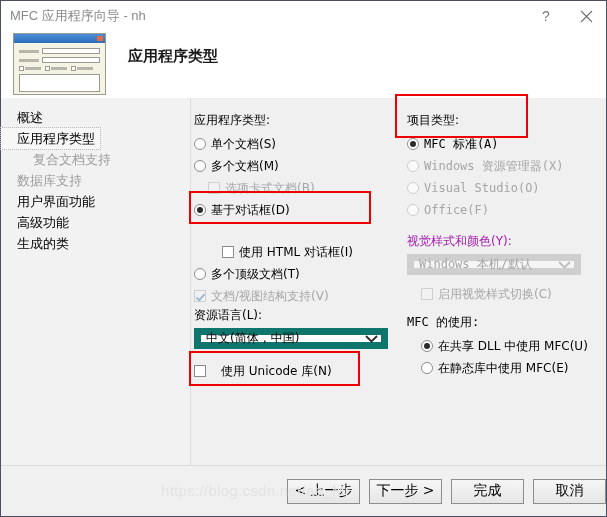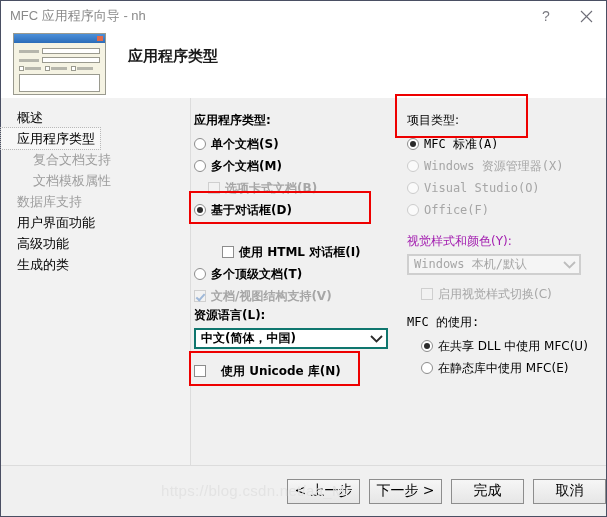--- a/index.html
+++ b/index.html
@@ -81,21 +81,21 @@
   .nav-item.indent{padding-left:32px;}
   .nav-item.disabled{color:#9d9d9d;}
   .nav-item.selected{
     background:#f7f7f7;display:inline-block;
     padding-left:16px;padding-right:5px;margin-left:0;
     outline:1px dotted #b9b9b9;
   }
   .nav-sel-wrap{padding-left:0;}
   
   .content{flex:1 1 auto;display:flex;position:relative;}
-  .col-left{width:210px;flex:0 0 210px;padding:14px 0 0 3px;box-sizing:border-box;position:relative;font-weight:bold;}
+  .col-left{width:210px;flex:0 0 210px;padding:14px 0 0 3px;box-sizing:border-box;position:relative;}
   .col-right{flex:1 1 auto;padding:14px 0 0 6px;box-sizing:border-box;position:relative;}
   .grp-label{
     font-size:12px;color:#000;margin-bottom:4px;white-space:nowrap;
     font-family:"DejaVu Sans",sans-serif;
   }
   .grp-label.disabled{color:#a21caf;}
   .opt{
     display:flex;align-items:center;gap:5px;
     height:22px;white-space:nowrap;font-size:12px;
     font-family:"DejaVu Sans",sans-serif;
@@ -116,21 +116,21 @@
   .cbox{
     width:12px;height:12px;border:1px solid #8d8d8d;background:#fff;
     box-sizing:border-box;flex:0 0 12px;position:relative;
   }
   .cbox.disabled{border-color:#cfcfcf;background:#f2f2f2;}
   .cbox.checked.disabled::after{
     content:"";position:absolute;left:3px;top:1px;width:3px;height:7px;
     border:solid #9fb8d8;border-width:0 2px 2px 0;transform:rotate(42deg);
   }
   .combo{
-    height:21px;border:2px solid #0f766e;background:#fff;
+    height:21px;border:7px solid #0f766e;background:#fff;
     display:flex;align-items:center;box-sizing:border-box;
     font-size:12px;font-family:"DejaVu Sans",sans-serif;
     margin-top:2px;
   }
   .combo .val{flex:1 1 auto;padding-left:5px;white-space:nowrap;overflow:hidden;}
   .combo .arr{width:20px;display:flex;align-items:center;justify-content:center;color:#2b2b2b;}
   .combo.disabled{border-color:#cfcfcf;background:#f5f5f5;color:#a6a6a6;}
   .combo.disabled .arr{color:#bdbdbd;}
   .mono{font-family:"DejaVu Sans Mono","Liberation Mono",monospace;}
   
@@ -213,21 +213,20 @@
   </div>
 
   <div class="body">
 
     <div class="sidebar">
       <div class="nav-item">概述</div>
       <div class="nav-sel-wrap">
         <div class="nav-item selected">应用程序类型</div>
       </div>
       <div class="nav-item indent disabled">复合文档支持</div>
-      <div class="nav-item indent disabled">文档模板属性</div>
       <div class="nav-item disabled">数据库支持</div>
       <div class="nav-item">用户界面功能</div>
       <div class="nav-item">高级功能</div>
       <div class="nav-item">生成的类</div>
     </div>
 
     <div class="content">
 
       <div class="col-left">
         <div class="grp-label">应用程序类型:</div>

